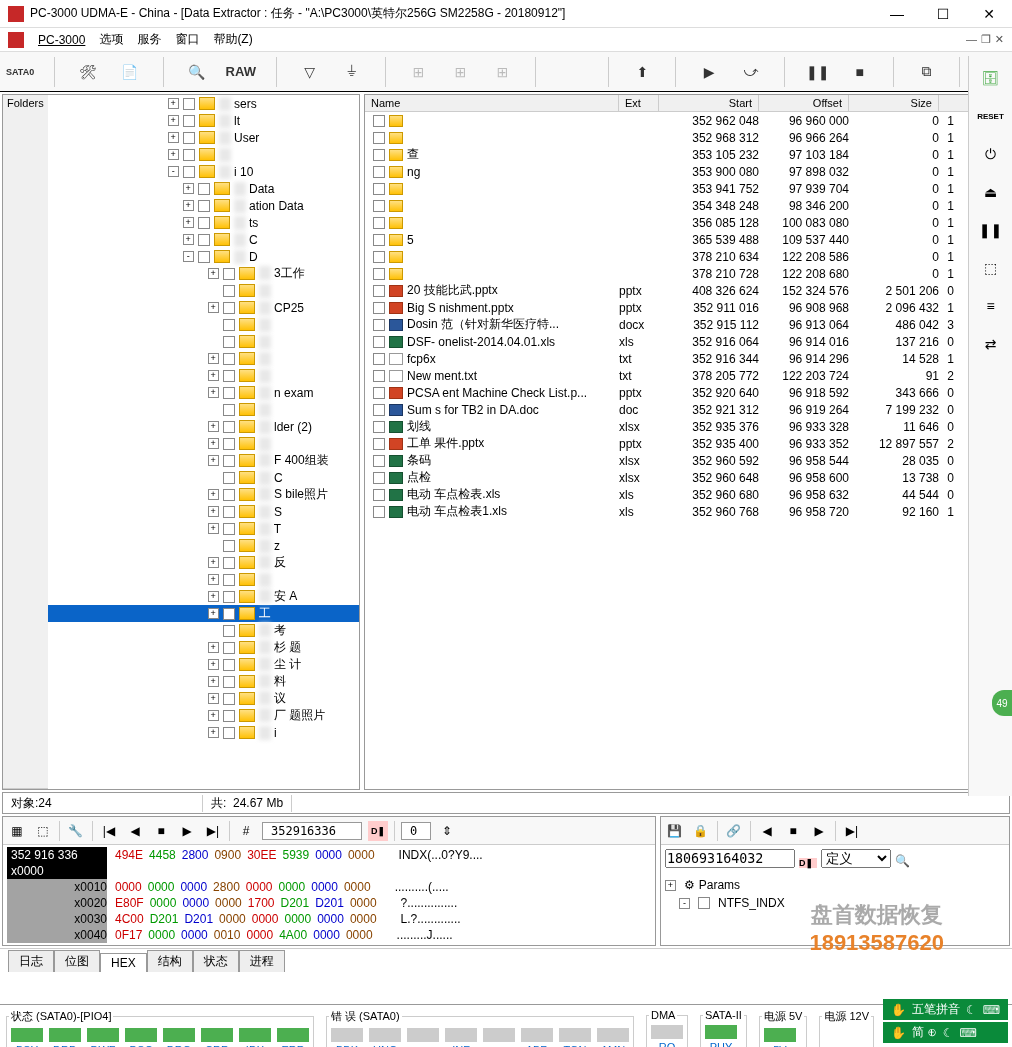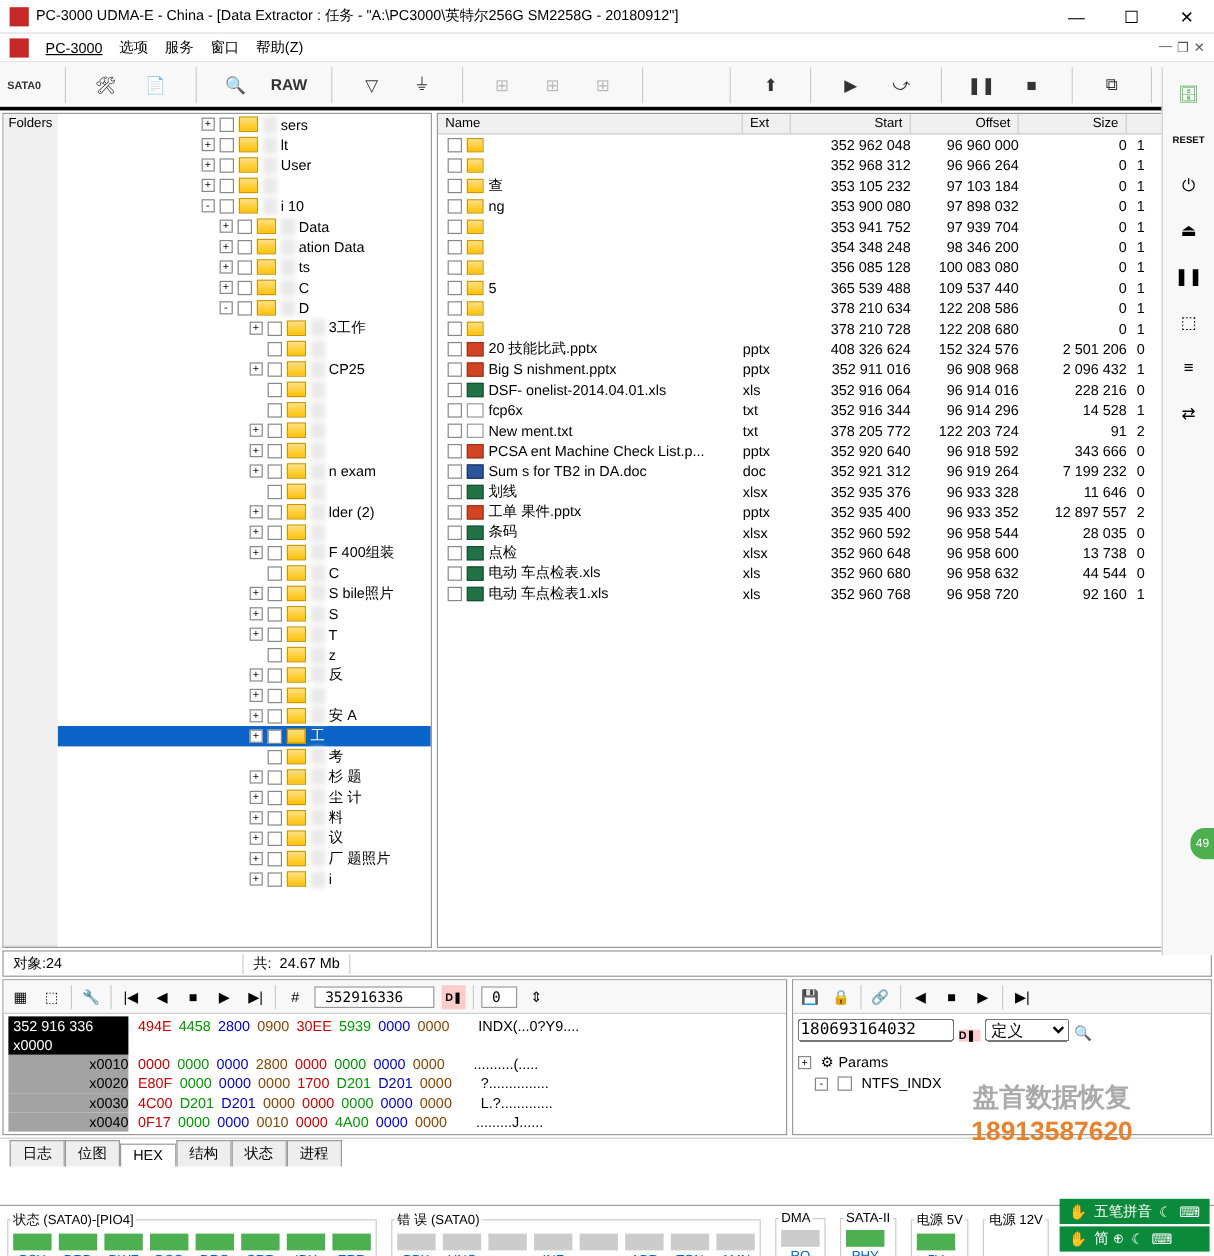--- a/index.html
+++ b/index.html
@@ -6,21 +6,21 @@
 body { background: #fff; font-size: 12px; color: #000; width: 1012px; height: 1047px; overflow: hidden; position: relative; }
 .titlebar { height: 28px; background: #fff; display: flex; align-items: center; padding: 0 8px; border-bottom: 1px solid #ddd; }
 .titlebar .app-icon { width: 16px; height: 16px; background: #c62828; margin-right: 6px; }
 .titlebar .title { flex: 1; font-size: 12px; }
 .titlebar .win-controls { display: flex; gap: 16px; font-size: 14px; }
 .titlebar .win-controls span { width: 30px; text-align: center; cursor: default; }
 .menubar { height: 24px; display: flex; align-items: center; padding: 0 8px; gap: 14px; border-bottom: 1px solid #ddd; }
 .menubar .menu-logo { width: 16px; height: 16px; background: #c62828; }
 .menubar span { cursor: default; }
 .menubar .mdi-right { margin-left: auto; display: flex; gap: 4px; font-size: 11px; color: #555; }
-.toolbar { height: 40px; display: flex; align-items: center; padding: 2px 6px; gap: 16px; border-bottom: 3px solid #000000; background: #f8f8f8; }
+.toolbar { height: 40px; display: flex; align-items: center; padding: 2px 6px; gap: 16px; border-bottom: 1px solid #000000; background: #f8f8f8; }
 .toolbar .tb-btn { width: 32px; height: 32px; display: flex; align-items: center; justify-content: center; font-size: 14px; color: #333; }
 .toolbar .tb-sep { width: 1px; height: 30px; background: #ccc; margin: 0 4px; }
 .toolbar .sata-label { font-size: 9px; font-weight: bold; }
 .toolbar .raw-label { font-weight: bold; font-size: 13px; }
 .main-area { display: flex; height: 700px; }
 .folders-panel { width: 358px; border: 1px solid #999; margin: 2px; display: flex; flex-direction: row; }
 .folders-header { background: #f0f0f0; padding: 2px 4px; font-size: 11px; border-bottom: 1px solid #ccc; }
 .folders-tree { flex: 1; overflow: auto; position: relative; }
 .tree-item { display: flex; align-items: center; height: 17px; white-space: nowrap; padding-left: 4px; }
 .tree-item.selected { background: #0a64c8; color: #fff; }
@@ -533,27 +533,39 @@
           </div>
     <div class="col-ext">pptx</div>
     <div class="col-start">352 911 016</div>
     <div class="col-offset">96 908 968</div>
     <div class="col-size">2 096 432</div>
     <div class="col-x">1</div>
         </div>
         <div class="file-row">
     <div class="col-name">
             <span class="chk"></span>
+            <span class="file-icon docx"></span>
+            <span>Dosin       范（针对新华医疗特...</span>
+          </div>
+    <div class="col-ext">docx</div>
+    <div class="col-start">352 915 112</div>
+    <div class="col-offset">96 913 064</div>
+    <div class="col-size">486 042</div>
+    <div class="col-x">3</div>
+        </div>
+        <div class="file-row">
+    <div class="col-name">
+            <span class="chk"></span>
             <span class="file-icon xls"></span>
             <span>DSF-        onelist-2014.04.01.xls</span>
           </div>
     <div class="col-ext">xls</div>
     <div class="col-start">352 916 064</div>
     <div class="col-offset">96 914 016</div>
-    <div class="col-size">228 216</div>
+    <div class="col-size">137 216</div>
     <div class="col-x">0</div>
         </div>
         <div class="file-row">
     <div class="col-name">
             <span class="chk"></span>
             <span class="file-icon txt"></span>
             <span>fcp6x</span>
           </div>
     <div class="col-ext">txt</div>
     <div class="col-start">352 916 344</div>

